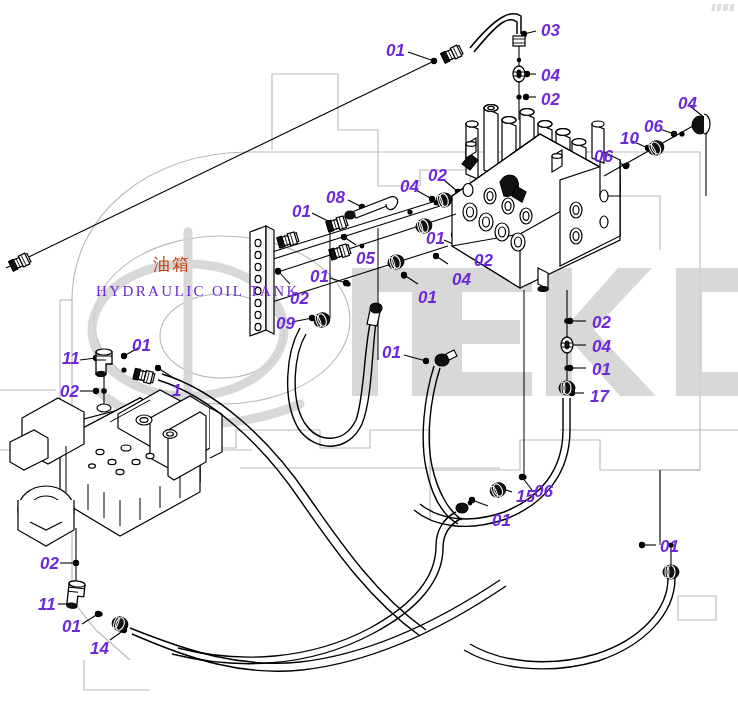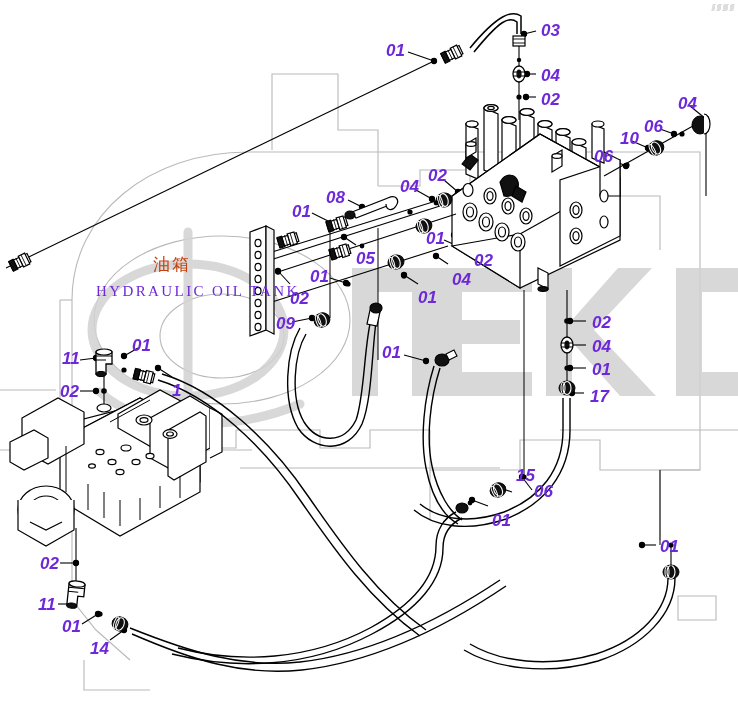--- a/index.html
+++ b/index.html
@@ -511,17 +511,17 @@
       <div class="lbl" style="left: 382px; top: 344px;">01</div>
       <div class="lbl" style="left: 62px; top: 350px;">11</div>
       <div class="lbl" style="left: 132px; top: 337px;">01</div>
       <div class="lbl" style="left: 172px; top: 382px;">1</div>
       <div class="lbl" style="left: 60px; top: 383px;">02</div>
       <div class="lbl" style="left: 40px; top: 555px;">02</div>
       <div class="lbl" style="left: 38px; top: 596px;">11</div>
       <div class="lbl" style="left: 62px; top: 618px;">01</div>
       <div class="lbl" style="left: 90px; top: 640px;">14</div>
       <div class="lbl" style="left: 534px; top: 483px;">06</div>
-      <div class="lbl" style="left: 516px; top: 467px; text-align: right;">15</div>
+      <div class="lbl" style="left: 516px; top: 488px; text-align: right;">15</div>
       <div class="lbl" style="left: 492px; top: 512px;">01</div>
       <div class="lbl" style="left: 660px; top: 538px;">01</div>
     </div>
 </div>
 
 </body></html>

